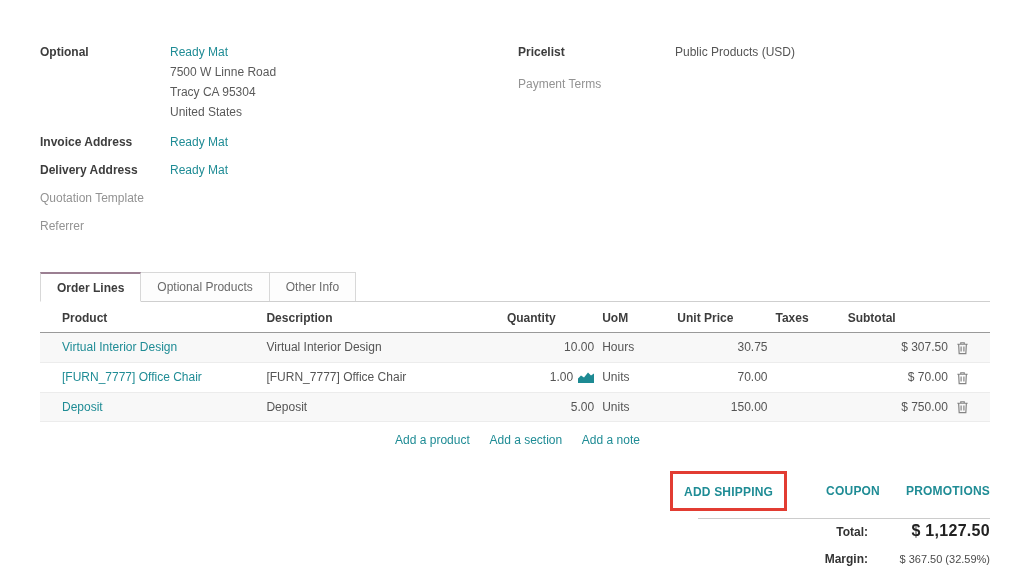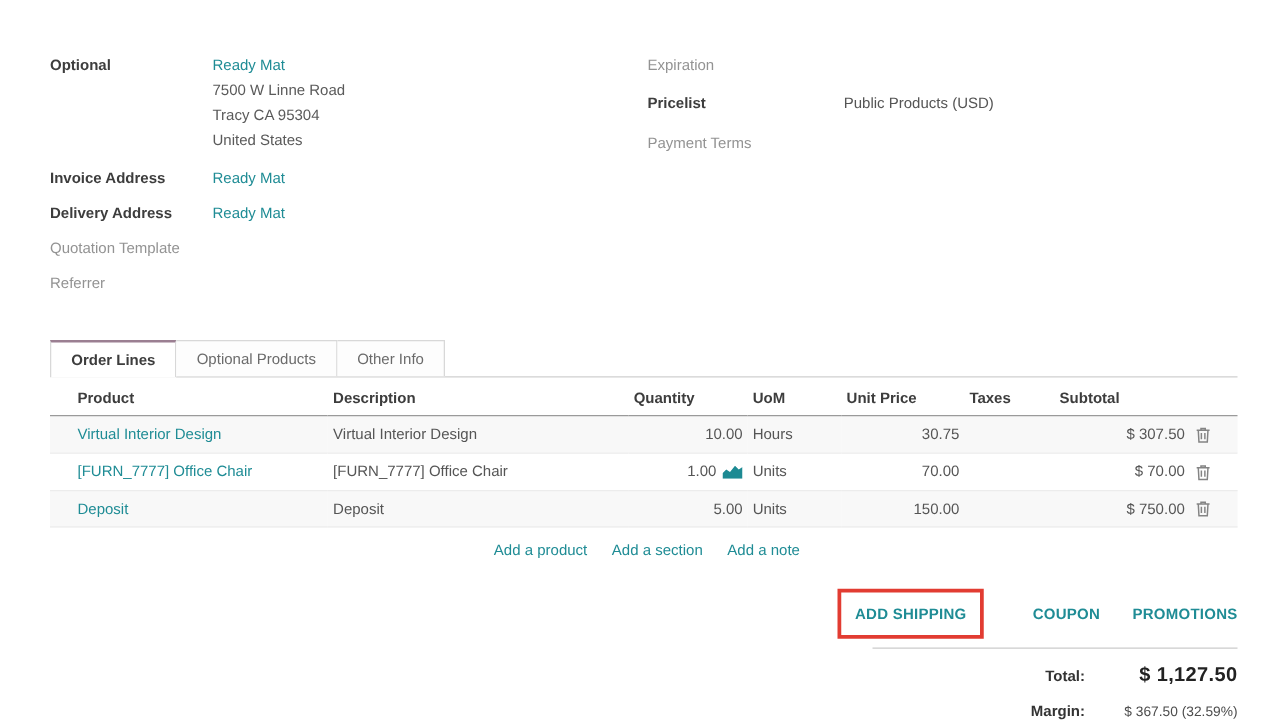--- a/index.html
+++ b/index.html
@@ -50,21 +50,21 @@
   .add-links span { margin-right:17px; }
 
   
   .actions { display:flex; justify-content:flex-end; align-items:center; margin-top:24px; }
   .btn { font-size:12px; font-weight:bold; color:#1f8c95; letter-spacing:.2px;
          cursor:pointer; white-space:nowrap; }
   .annotated { border:3px solid #e23c32; padding:8px 11px; margin-right:13px; }
   .btn-plain { margin-left:26px; }
 
   .totals { margin-left:auto; width:292px; border-top:1px solid #ccc;
-            margin-top:7px; padding-top:13px; }
+            margin-top:7px; padding-top:3px; }
   .total-row { display:flex; align-items:baseline; }
   .total-row .tlabel { flex:1; text-align:right; font-weight:bold; font-size:12px; color:#333; }
   .total-row .tvalue { width:122px; text-align:right; font-weight:bold; font-size:16px;
                        color:#222; letter-spacing:.3px; }
   .margin-row { display:flex; align-items:baseline; margin-top:12px; }
   .margin-row .tlabel { flex:1; text-align:right; font-weight:bold; font-size:12px; color:#333; }
   .margin-row .tvalue { width:122px; text-align:right; font-size:11px; color:#4c4c4c; }
 </style>
 </head>
 <body>
@@ -97,23 +97,20 @@
       <div class="frow">
         <span class="flabel empty">Quotation Template</span>
       </div>
 
       <div class="frow">
         <span class="flabel empty">Referrer</span>
       </div>
     </div>
 
     <div class="fg-right">
-      <div class="frow" style="margin-bottom:14px;">
-        <span class="flabel empty">Expiration</span>
-      </div>
       <div class="frow" style="margin-bottom:16px;">
         <span class="flabel">Pricelist</span>
         <span class="fvalue">Public Products (USD)</span>
       </div>
       <div class="frow">
         <span class="flabel empty">Payment Terms</span>
       </div>
     </div>
   </div>
 

